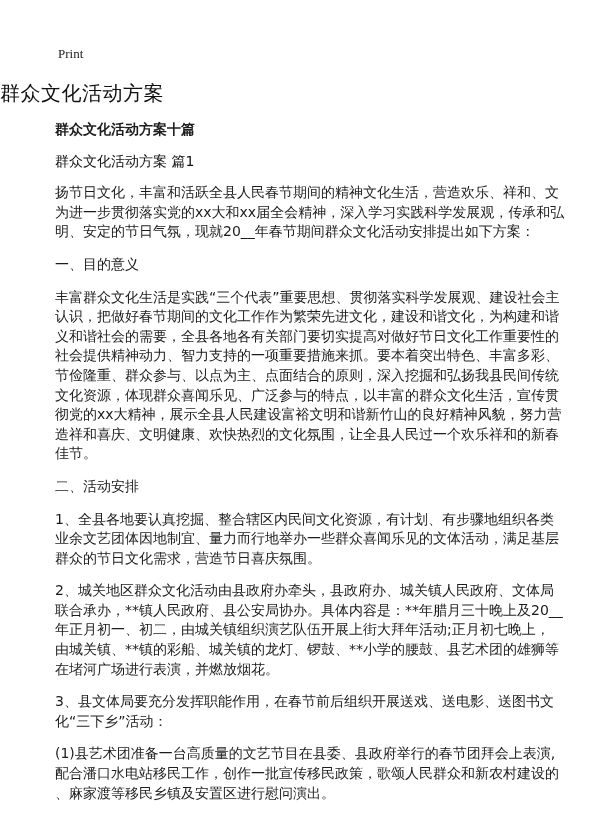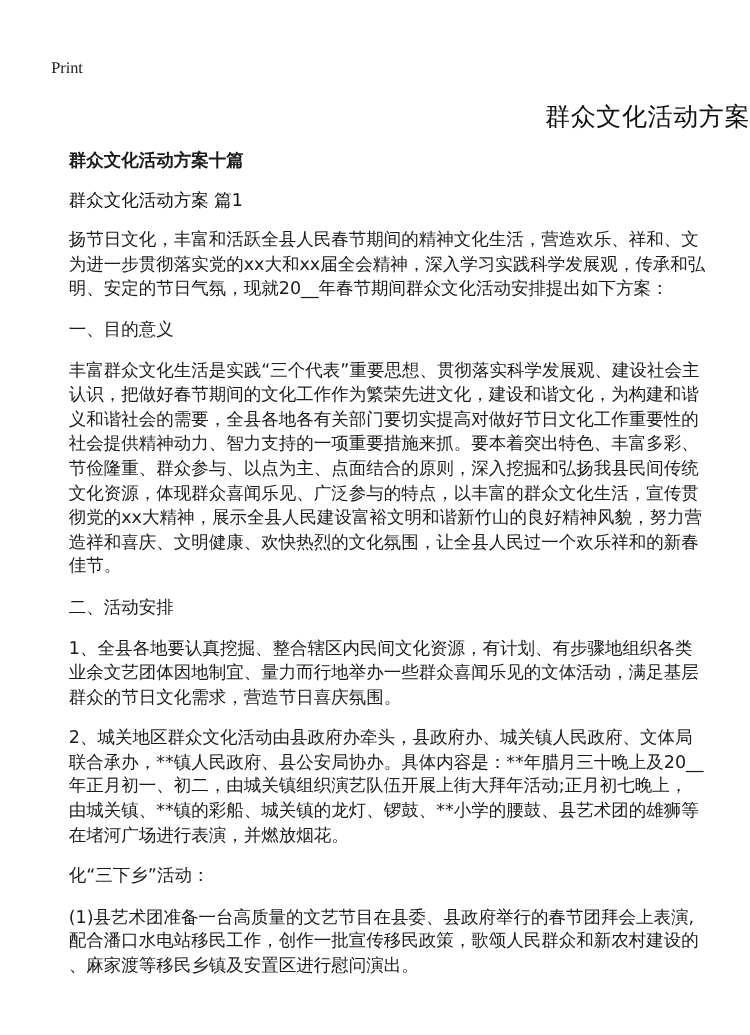--- a/index.html
+++ b/index.html
@@ -18,32 +18,32 @@
     .page {
       position: absolute;
       left: 0;
       top: 0;
       width: 600px;
       height: 828px;
       background: #ffffff;
     }
     .print-label {
       position: absolute;
-      left: 41px;
+      left: 58px;
       top: 46px;
       font-family: "Liberation Serif", "DejaVu Serif", serif;
       font-size: 13px;
       color: #222;
     }
     .doc-title {
       position: absolute;
       left: 0;
       width: 600px;
       top: 80px;
-      text-align: right;
+      text-align: left;
       font-size: 20px;
       font-weight: normal;
       color: #111;
       letter-spacing: 0.5px;
       margin: 0;
     }
     .content {
       position: absolute;
       left: 55px;
       top: 120px;
@@ -120,20 +120,21 @@
 
     <p>
       <span class="line">2、城关地区群众文化活动由县政府办牵头，县政府办、城关镇人民政府、文体局</span>
       <span class="line">联合承办，**镇人民政府、县公安局协办。具体内容是：**年腊月三十晚上及20__</span>
       <span class="line">年正月初一、初二，由城关镇组织演艺队伍开展上街大拜年活动;正月初七晚上，</span>
       <span class="line">由城关镇、**镇的彩船、城关镇的龙灯、锣鼓、**小学的腰鼓、县艺术团的雄狮等</span>
       <span class="line">在堵河广场进行表演，并燃放烟花。</span>
     </p>
 
     <p>
+      <span class="line">3、县文体局要充分发挥职能作用，在春节前后组织开展送戏、送电影、送图书文</span>
       <span class="line">化“三下乡”活动：</span>
     </p>
 
     <p>
       <span class="line">(1)县艺术团准备一台高质量的文艺节目在县委、县政府举行的春节团拜会上表演,</span>
       <span class="line">配合潘口水电站移民工作，创作一批宣传移民政策，歌颂人民群众和新农村建设的</span>
       <span class="line">、麻家渡等移民乡镇及安置区进行慰问演出。</span>
     </p>
 
   </div>

